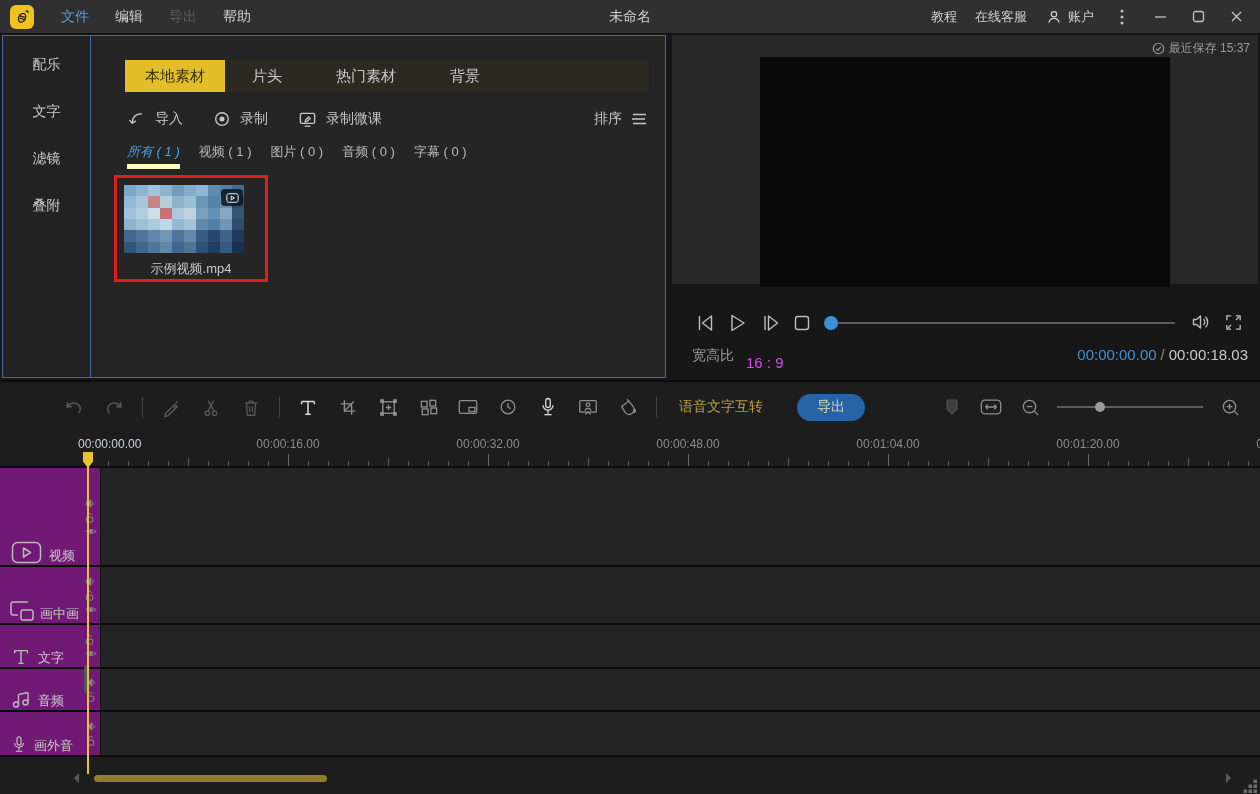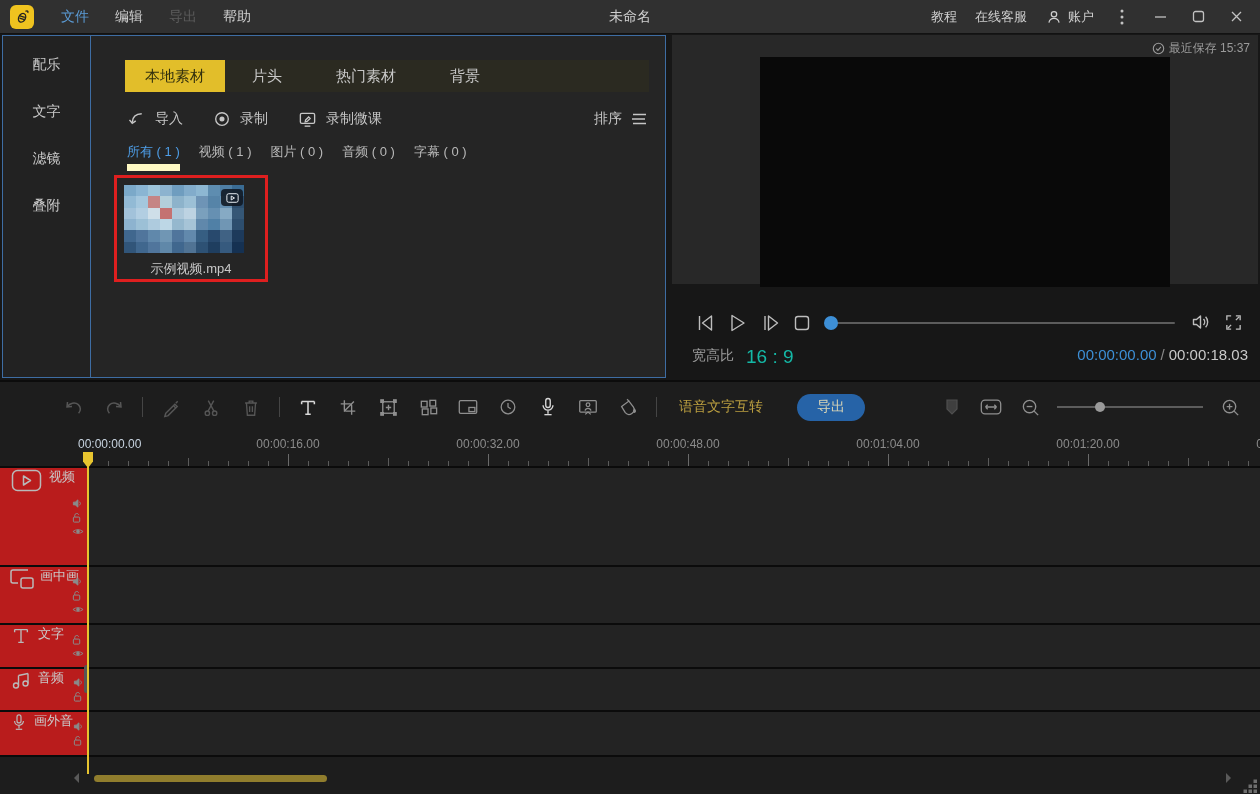--- a/index.html
+++ b/index.html
@@ -31,21 +31,21 @@
                   margin-right:-1px;position:relative;z-index:1;}
   .mat-panel{flex:1;position:relative;background:#252525;}
   .tabbar{position:absolute;left:34px;top:24px;right:16px;height:32px;background:#2b2a21;display:flex;align-items:stretch;}
   .tab{display:flex;align-items:center;padding:0 27px;font-size:15px;color:#c8c8c8;cursor:pointer;}
   .tab.active{background:#e2be2a;color:#32300e;padding:0;width:100px;justify-content:center;}
   .actions{position:absolute;left:36px;top:72px;right:18px;height:22px;display:flex;align-items:center;color:#c6c6c6;}
   .act{display:flex;align-items:center;gap:9px;font-size:14px;margin-right:30px;cursor:pointer;color:#c6c6c6;}
   .sort{margin-left:auto;display:flex;align-items:center;gap:8px;font-size:14px;cursor:pointer;}
   .filters{position:absolute;left:36px;top:107px;display:flex;gap:19px;font-size:13px;color:#b9b9b9;}
   .filters .f{cursor:pointer;padding-bottom:3px;}
-  .filters .f.active{color:#4e9ee8;border-bottom:7px solid #fef9c3;}
+  .filters .f.active{color:#4e9ee8;border-bottom:5px solid #fef9c3;font-style:italic;}
   .media-card{position:absolute;left:23px;top:139px;width:148px;height:101px;border:3px solid #de1f1f;}
   .thumb{position:absolute;left:7px;top:7px;width:120px;height:68px;display:grid;
          grid-template-columns:repeat(10,1fr);grid-auto-rows:1fr;overflow:hidden;}
   .thumb i{display:block;}
   .badge{position:absolute;left:104px;top:11px;width:22px;height:17px;background:rgba(16,24,34,.88);
          border-radius:4px;display:flex;align-items:center;justify-content:center;}
   .fname{position:absolute;left:0;right:0;top:82px;text-align:center;font-size:13px;color:#c9c9c9;}
 
   
   .preview{position:absolute;left:672px;top:35px;width:586px;height:249px;background:#282828;}
@@ -53,21 +53,21 @@
   .screen{position:absolute;left:88px;top:22px;width:410px;height:230px;background:#090909;}
   .pctrl{position:absolute;left:0;top:274px;width:100%;height:30px;color:#bdbdbd;}
   .pc{position:absolute;top:2px;cursor:pointer;color:#bdbdbd;}
   .seek{position:absolute;left:153px;top:13px;width:350px;height:2px;background:#5c5c5c;border-radius:1px;cursor:pointer;}
   .seek .dot{position:absolute;left:-1px;top:-6px;width:14px;height:14px;border-radius:50%;background:#3d8fd6;}
   .pinfo{position:absolute;left:0;top:311px;width:100%;height:20px;font-size:14px;}
   .times{position:absolute;right:10px;top:0;font-size:15px;color:#c9c9c9;}
   .t-blue{color:#3d8fd6;}
   .t-sep{color:#8a8a8a;padding:0 4px;}
   .aspect-l{position:absolute;left:20px;top:1px;color:#9f9f9f;}
-  .aspect-v{position:absolute;left:74px;top:0px;color:#14b8a6;font-size:19px;}
+  .aspect-v{position:absolute;left:74px;top:8px;color:#d946ef;font-size:15px;}
 
   
   .timeline{position:absolute;left:0;top:380px;width:1260px;height:414px;background:#1d1d1d;border-top:2px solid #0c0c0c;box-sizing:border-box;}
   .ttools{position:absolute;left:0;top:0;width:100%;height:50px;display:flex;align-items:center;padding-left:62px;box-sizing:border-box;gap:16px;}
   .tool{width:24px;height:24px;display:flex;align-items:center;justify-content:center;cursor:pointer;}
   .c-dis{color:#565656;} .c-mid{color:#8f8f8f;} .c-bri{color:#d9d9d9;}
   .vsep{width:1px;height:20px;background:#454545;}
   .speech{color:#bb9f40;font-size:14px;margin-left:6px;cursor:pointer;white-space:nowrap;}
   .export-btn{margin-left:18px;width:68px;height:27px;border-radius:14px;background:#2663a7;color:#d9d5b6;
               font-size:14px;display:flex;align-items:center;justify-content:center;cursor:pointer;}
@@ -77,21 +77,21 @@
 
   .ruler{position:absolute;left:0;top:52px;width:1260px;height:34px;border-bottom:2px solid #0b0b0b;box-sizing:border-box;overflow:hidden;}
   .rlabel{position:absolute;top:3px;font-size:12px;color:#8b8b8b;transform:translateX(-50%);white-space:nowrap;}
   .rlabel.first{transform:none;color:#c7d3df;}
   .tick{position:absolute;bottom:0;width:1px;height:5px;background:#5b5b5b;}
   .tick.mid{height:8px;}
   .tick.major{height:12px;background:#6a6a6a;}
 
   .tracks{position:absolute;left:0;top:86px;width:1260px;}
   .trow{display:flex;border-bottom:2px solid #0b0b0b;background:#232323;}
-  .thead{width:88px;background:#b91c1c;border-right:1px solid #151515;display:flex;align-items:flex-start;box-sizing:border-box;position:relative;}
+  .thead{width:101px;background:#701a75;border-right:1px solid #151515;display:flex;align-items:flex-end;box-sizing:border-box;position:relative;}
   .thead .ticon{margin-left:11px;color:#b9b9b9;}
   .thead .tlabel{font-size:13px;color:#c9c9c9;margin-left:7px;white-space:nowrap;}
   .tctrl{position:absolute;right:3px;top:0;bottom:0;display:flex;flex-direction:column;justify-content:center;gap:3px;color:#8a8a8a;}
   .tctrl span{display:flex;}
   .tbody{flex:1;}
 
   .playhead-flag{position:absolute;left:83px;top:70px;width:10px;height:16px;background:#e7c42f;z-index:6;
                  clip-path:polygon(0 0,100% 0,100% 60%,50% 100%,0 60%);cursor:grab;}
   .playhead-line{position:absolute;left:87px;top:70px;width:2px;height:322px;background:#e7c42f;z-index:5;pointer-events:none;}
 

